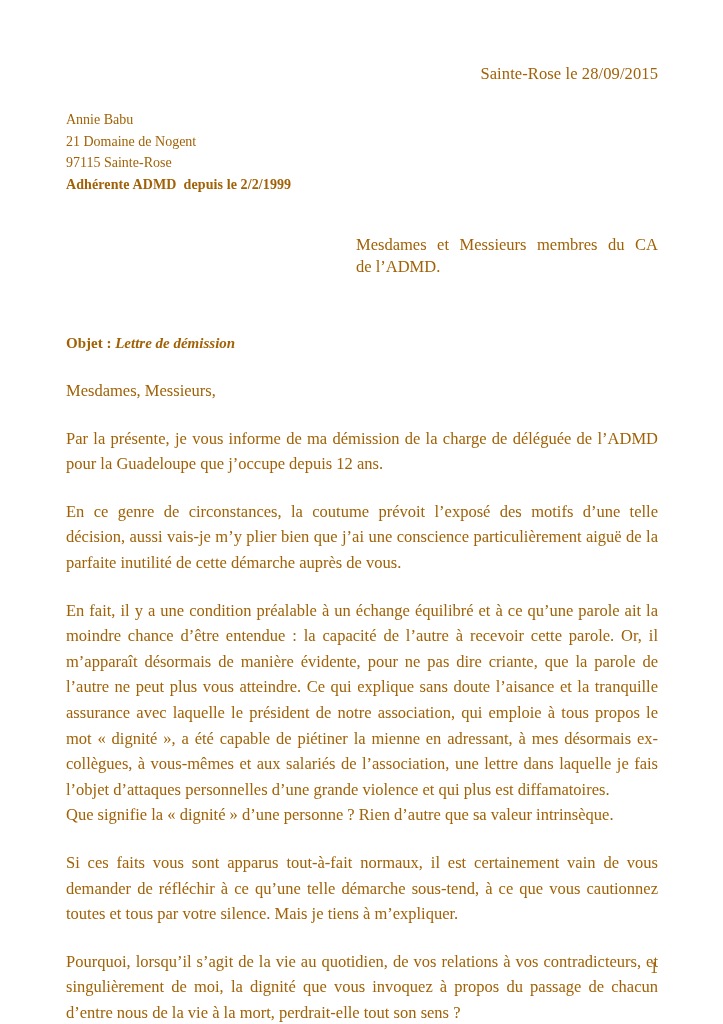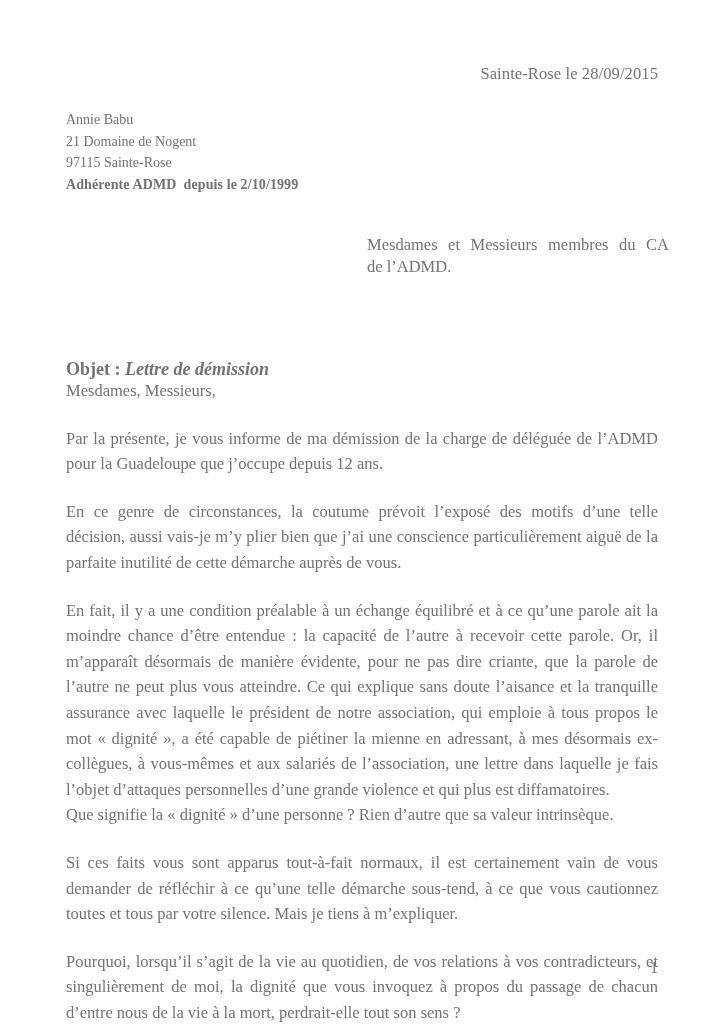--- a/index.html
+++ b/index.html
@@ -9,21 +9,21 @@
     background: #ffffff;
   }
   .page {
     position: relative;
     width: 723px;
     height: 1024px;
     background: #ffffff;
     margin: 0 auto;
     overflow: hidden;
     font-family: "Liberation Serif", "DejaVu Serif", serif;
-    color: #737373;
+    color: #a16207;
     box-sizing: border-box;
   }
 
   
   .date-line {
     position: absolute;
     left: 66px;
     top: 63px;
     width: 592px;
     text-align: right;
@@ -43,44 +43,44 @@
   }
   .sender .line { white-space: pre; }
   .sender .line.bold {
     font-weight: bold;
     letter-spacing: 0.1px;
   }
 
   
   .recipient {
     position: absolute;
-    left: 367px;
+    left: 356px;
     top: 234px;
     width: 302px;
     font-size: 16.5px;
     line-height: 22px;
     text-align: justify;
     text-justify: inter-word;
   }
   .recipient .justified-line {
     text-align: justify;
     text-align-last: justify;
     white-space: normal;
   }
   .recipient .last-line {
     text-align: left;
   }
 
   
   .subject {
     position: absolute;
     left: 66px;
-    top: 358px;
+    top: 332px;
     width: 592px;
-    font-size: 18px;
+    font-size: 15px;
     line-height: 22px;
   }
   .subject .obj-label {
     font-weight: bold;
   }
   .subject .obj-value {
     font-weight: bold;
     font-style: italic;
   }
 
@@ -125,21 +125,21 @@
 <body>
 
 <div class="page">
 
   <div class="date-line">Sainte-Rose le 28/09/2015</div>
 
   <div class="sender">
     <div class="line">Annie Babu</div>
     <div class="line">21 Domaine de Nogent</div>
     <div class="line">97115 Sainte-Rose</div>
-    <div class="line bold">Adhérente ADMD  depuis le 2/10/1999</div>
+    <div class="line bold">Adhérente ADMD  depuis le 2/2/1999</div>
   </div>
 
   <div class="recipient">
     <div class="justified-line">Mesdames et Messieurs membres du CA</div>
     <div class="last-line">de l’ADMD.</div>
   </div>
 
   <div class="subject">
     <span class="obj-label">Objet :</span>
     <span class="obj-value">Lettre de démission</span>

